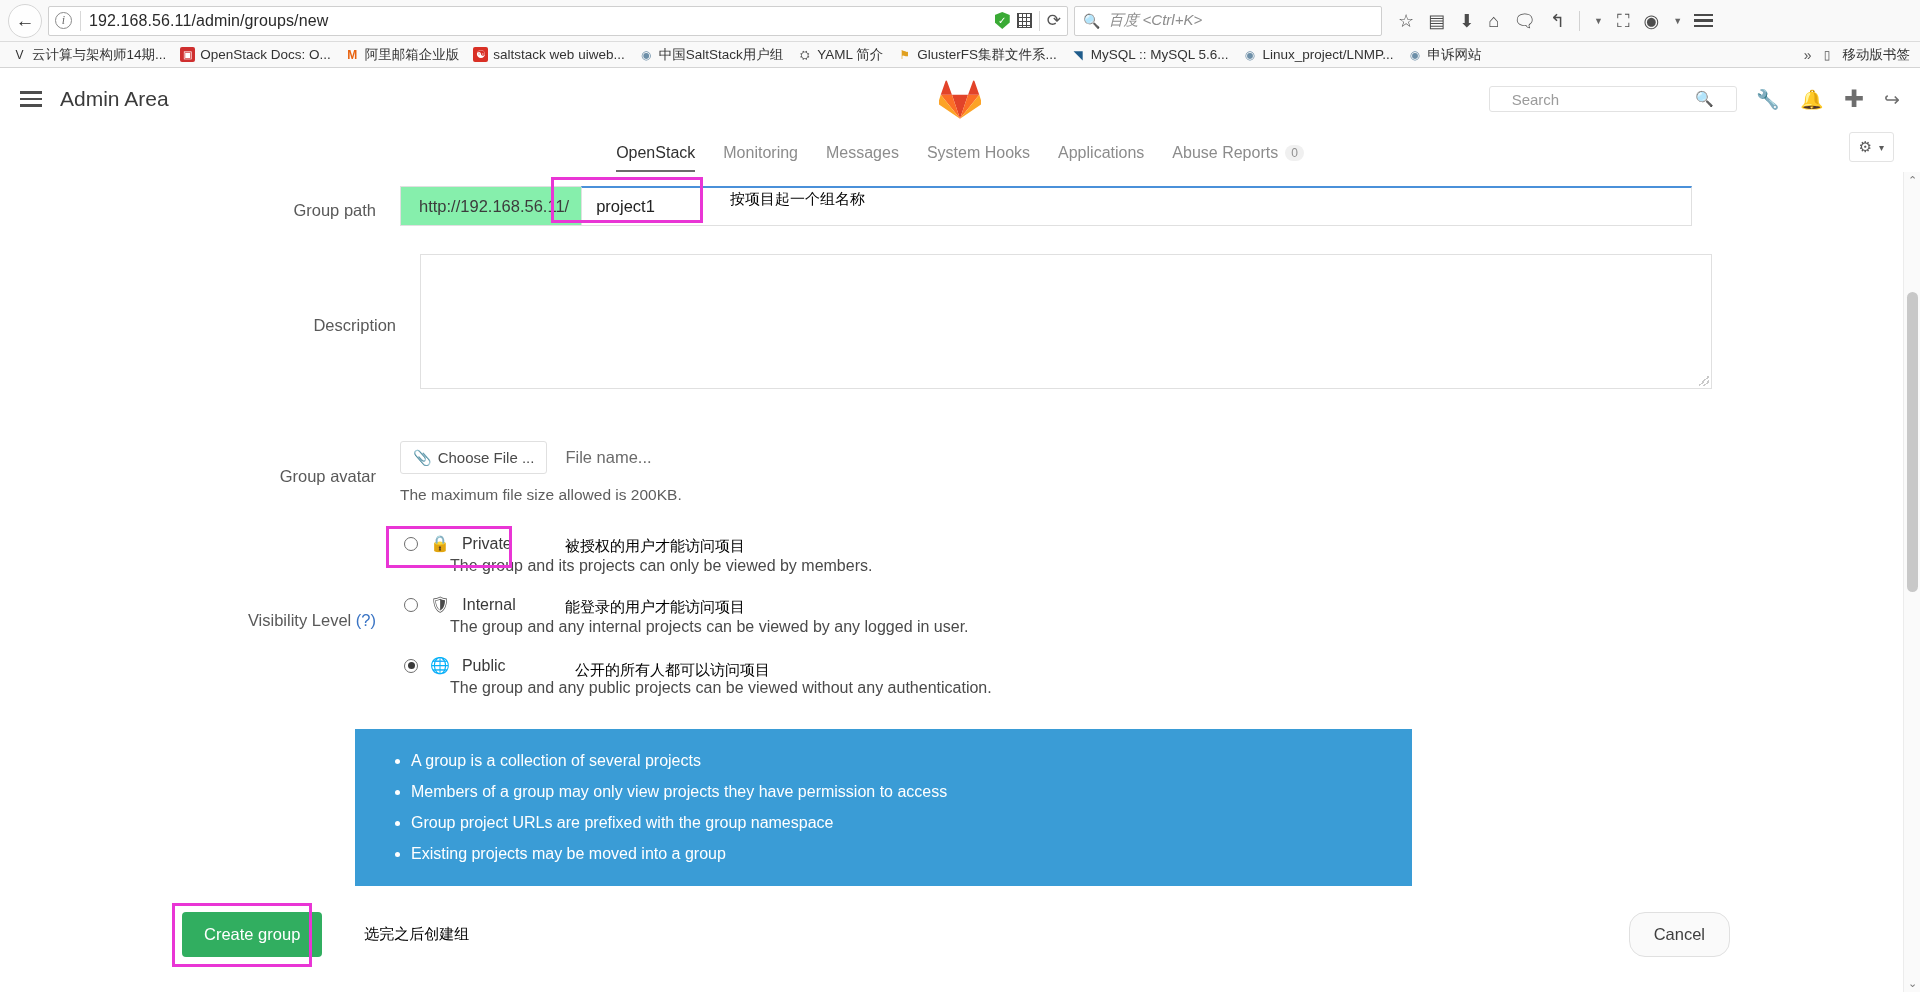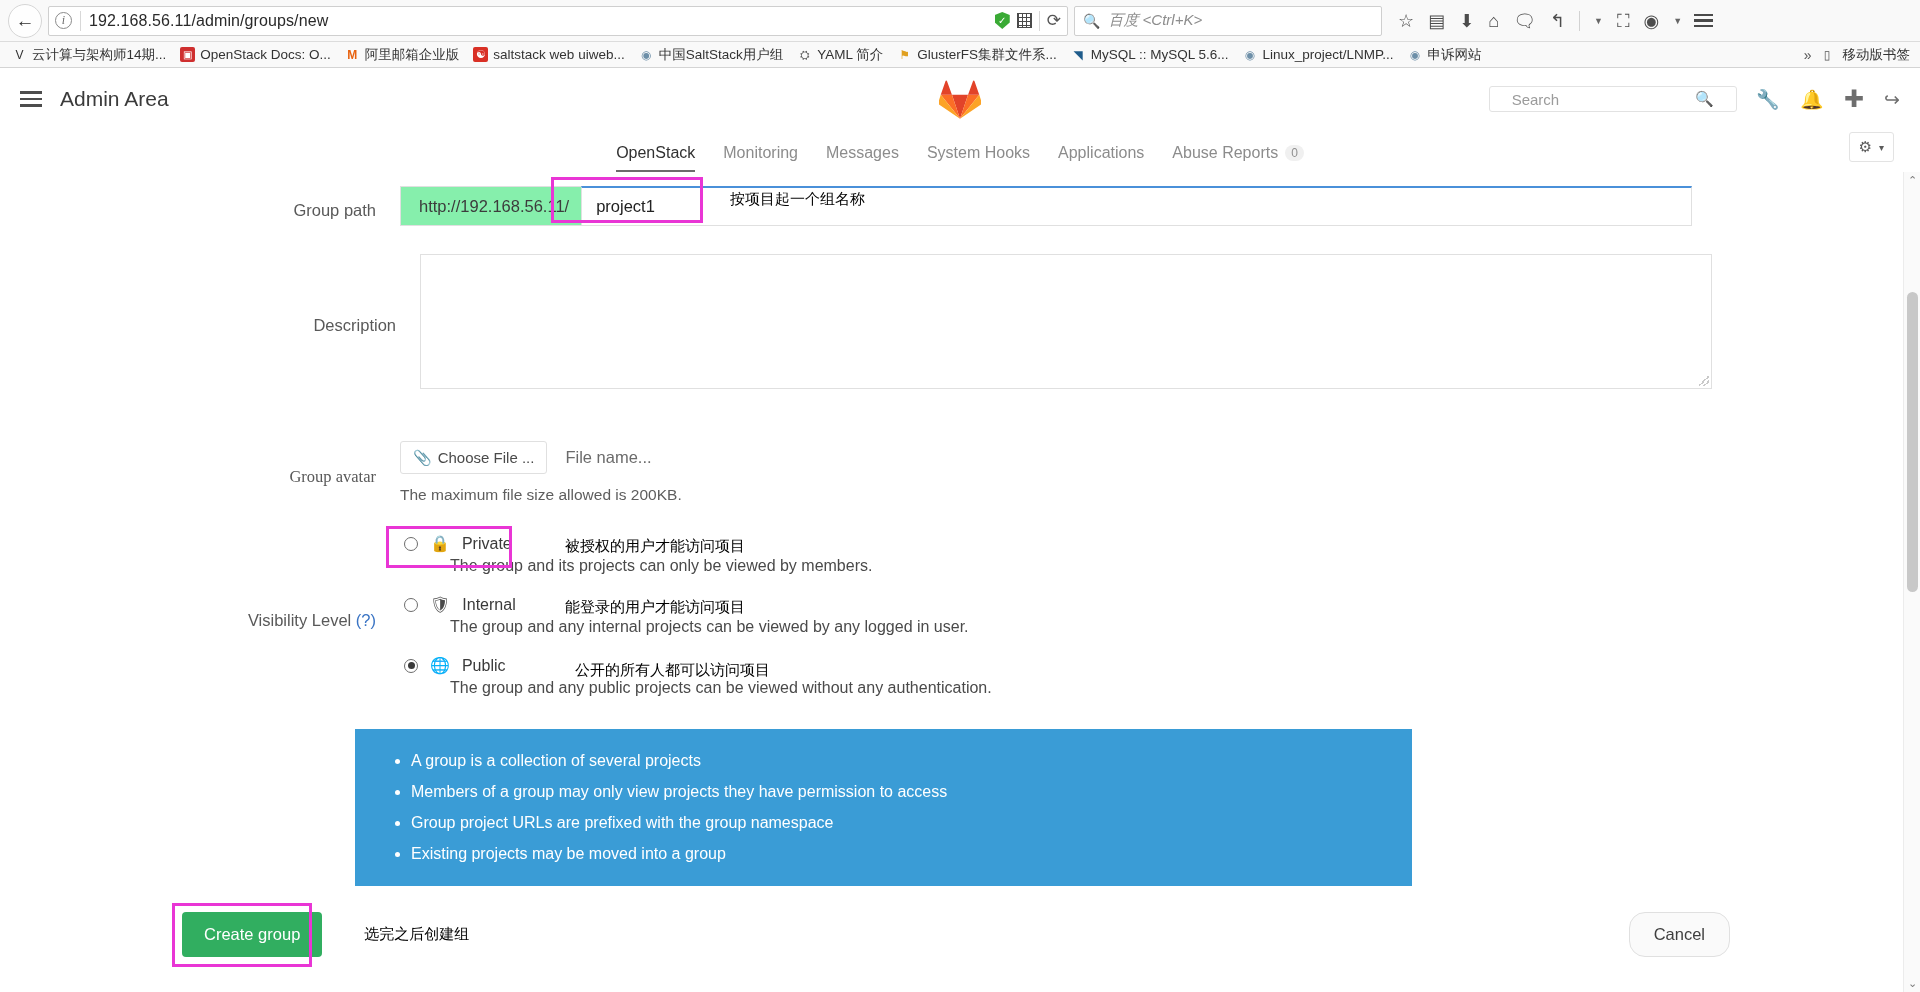--- a/index.html
+++ b/index.html
@@ -459,21 +459,21 @@
       <div class="flabel">Description</div>
       <div class="fctrl">
         <div class="textarea-box">
           <span></span>
           <div class="resize-grip"></div>
         </div>
       </div>
     </div>
 
     <div class="frow" style="margin-top:34px;">
-      <div class="flabel" style="padding-top:26px;font-family:Liberation Serif, serif;">Group avatar</div>
+      <div class="flabel" style="padding-top:26px;">Group avatar</div>
       <div class="fctrl">
         <div style="display:flex;align-items:center;padding-top:18px;">
           <div class="choose-file">
             <span>📎</span>
             <span>Choose File ...</span>
           </div>
           <div class="file-name">File name...</div>
         </div>
         <div class="help-text">The maximum file size allowed is 200KB.</div>
       </div>

